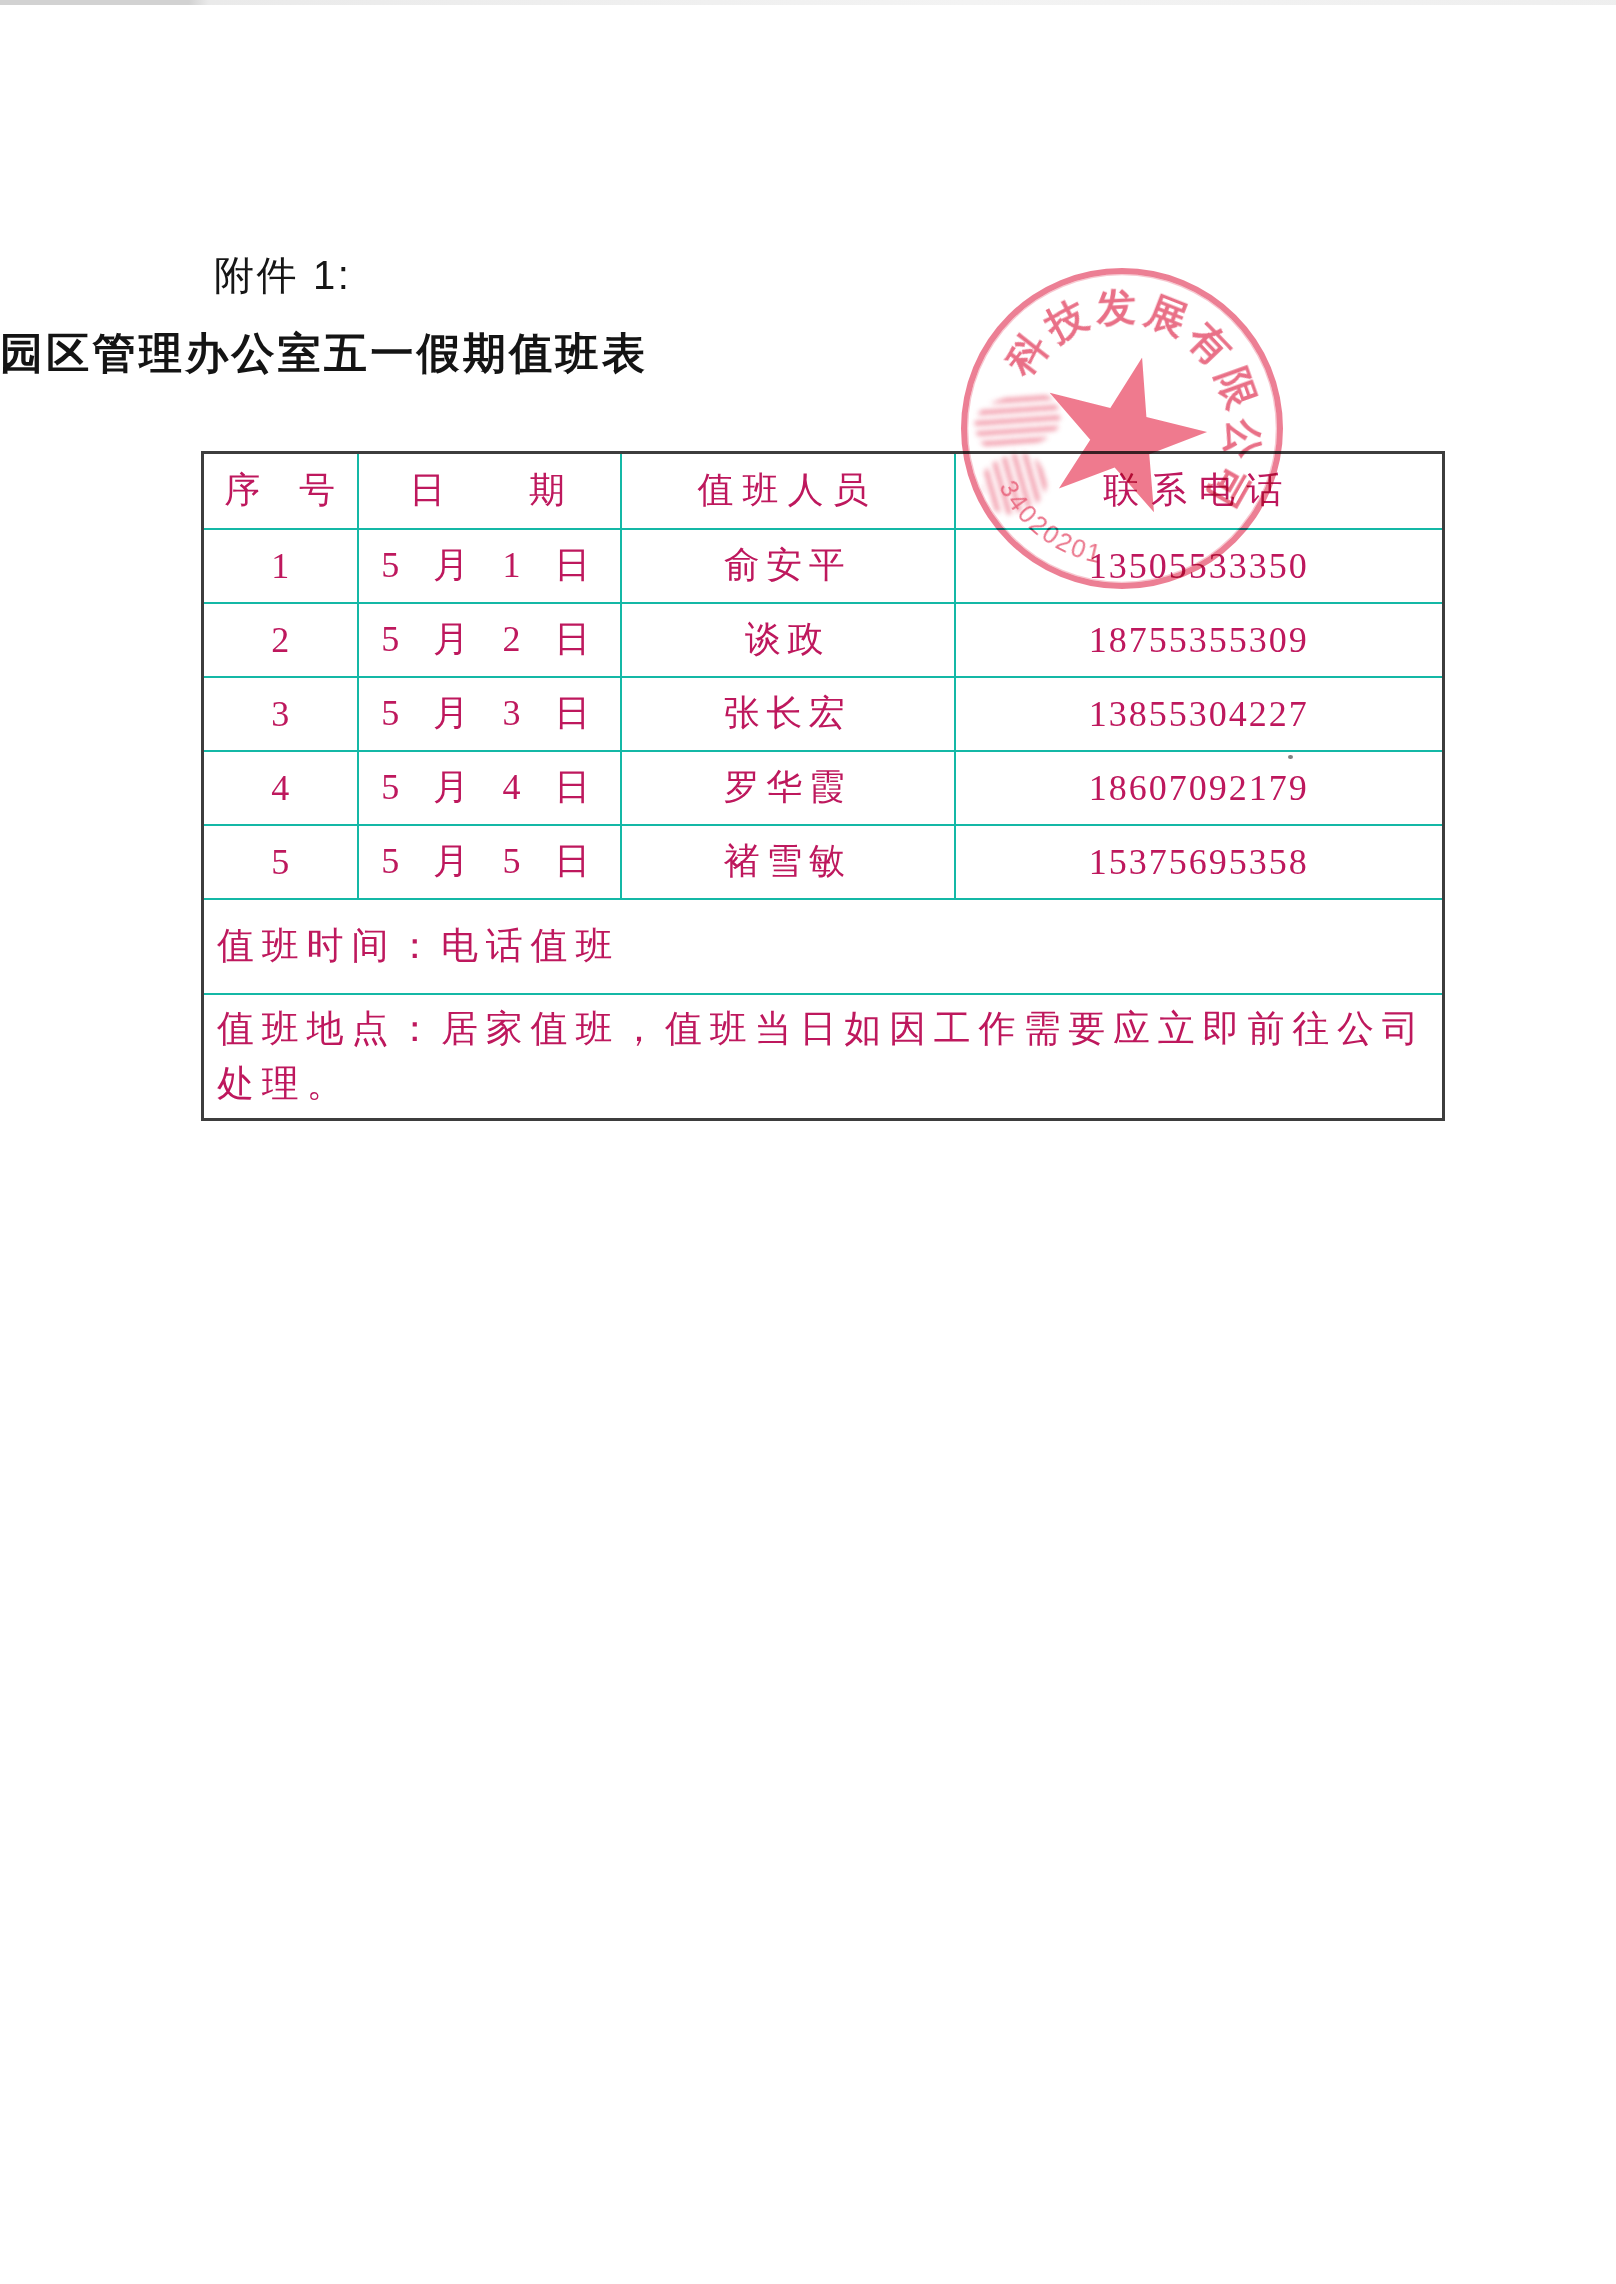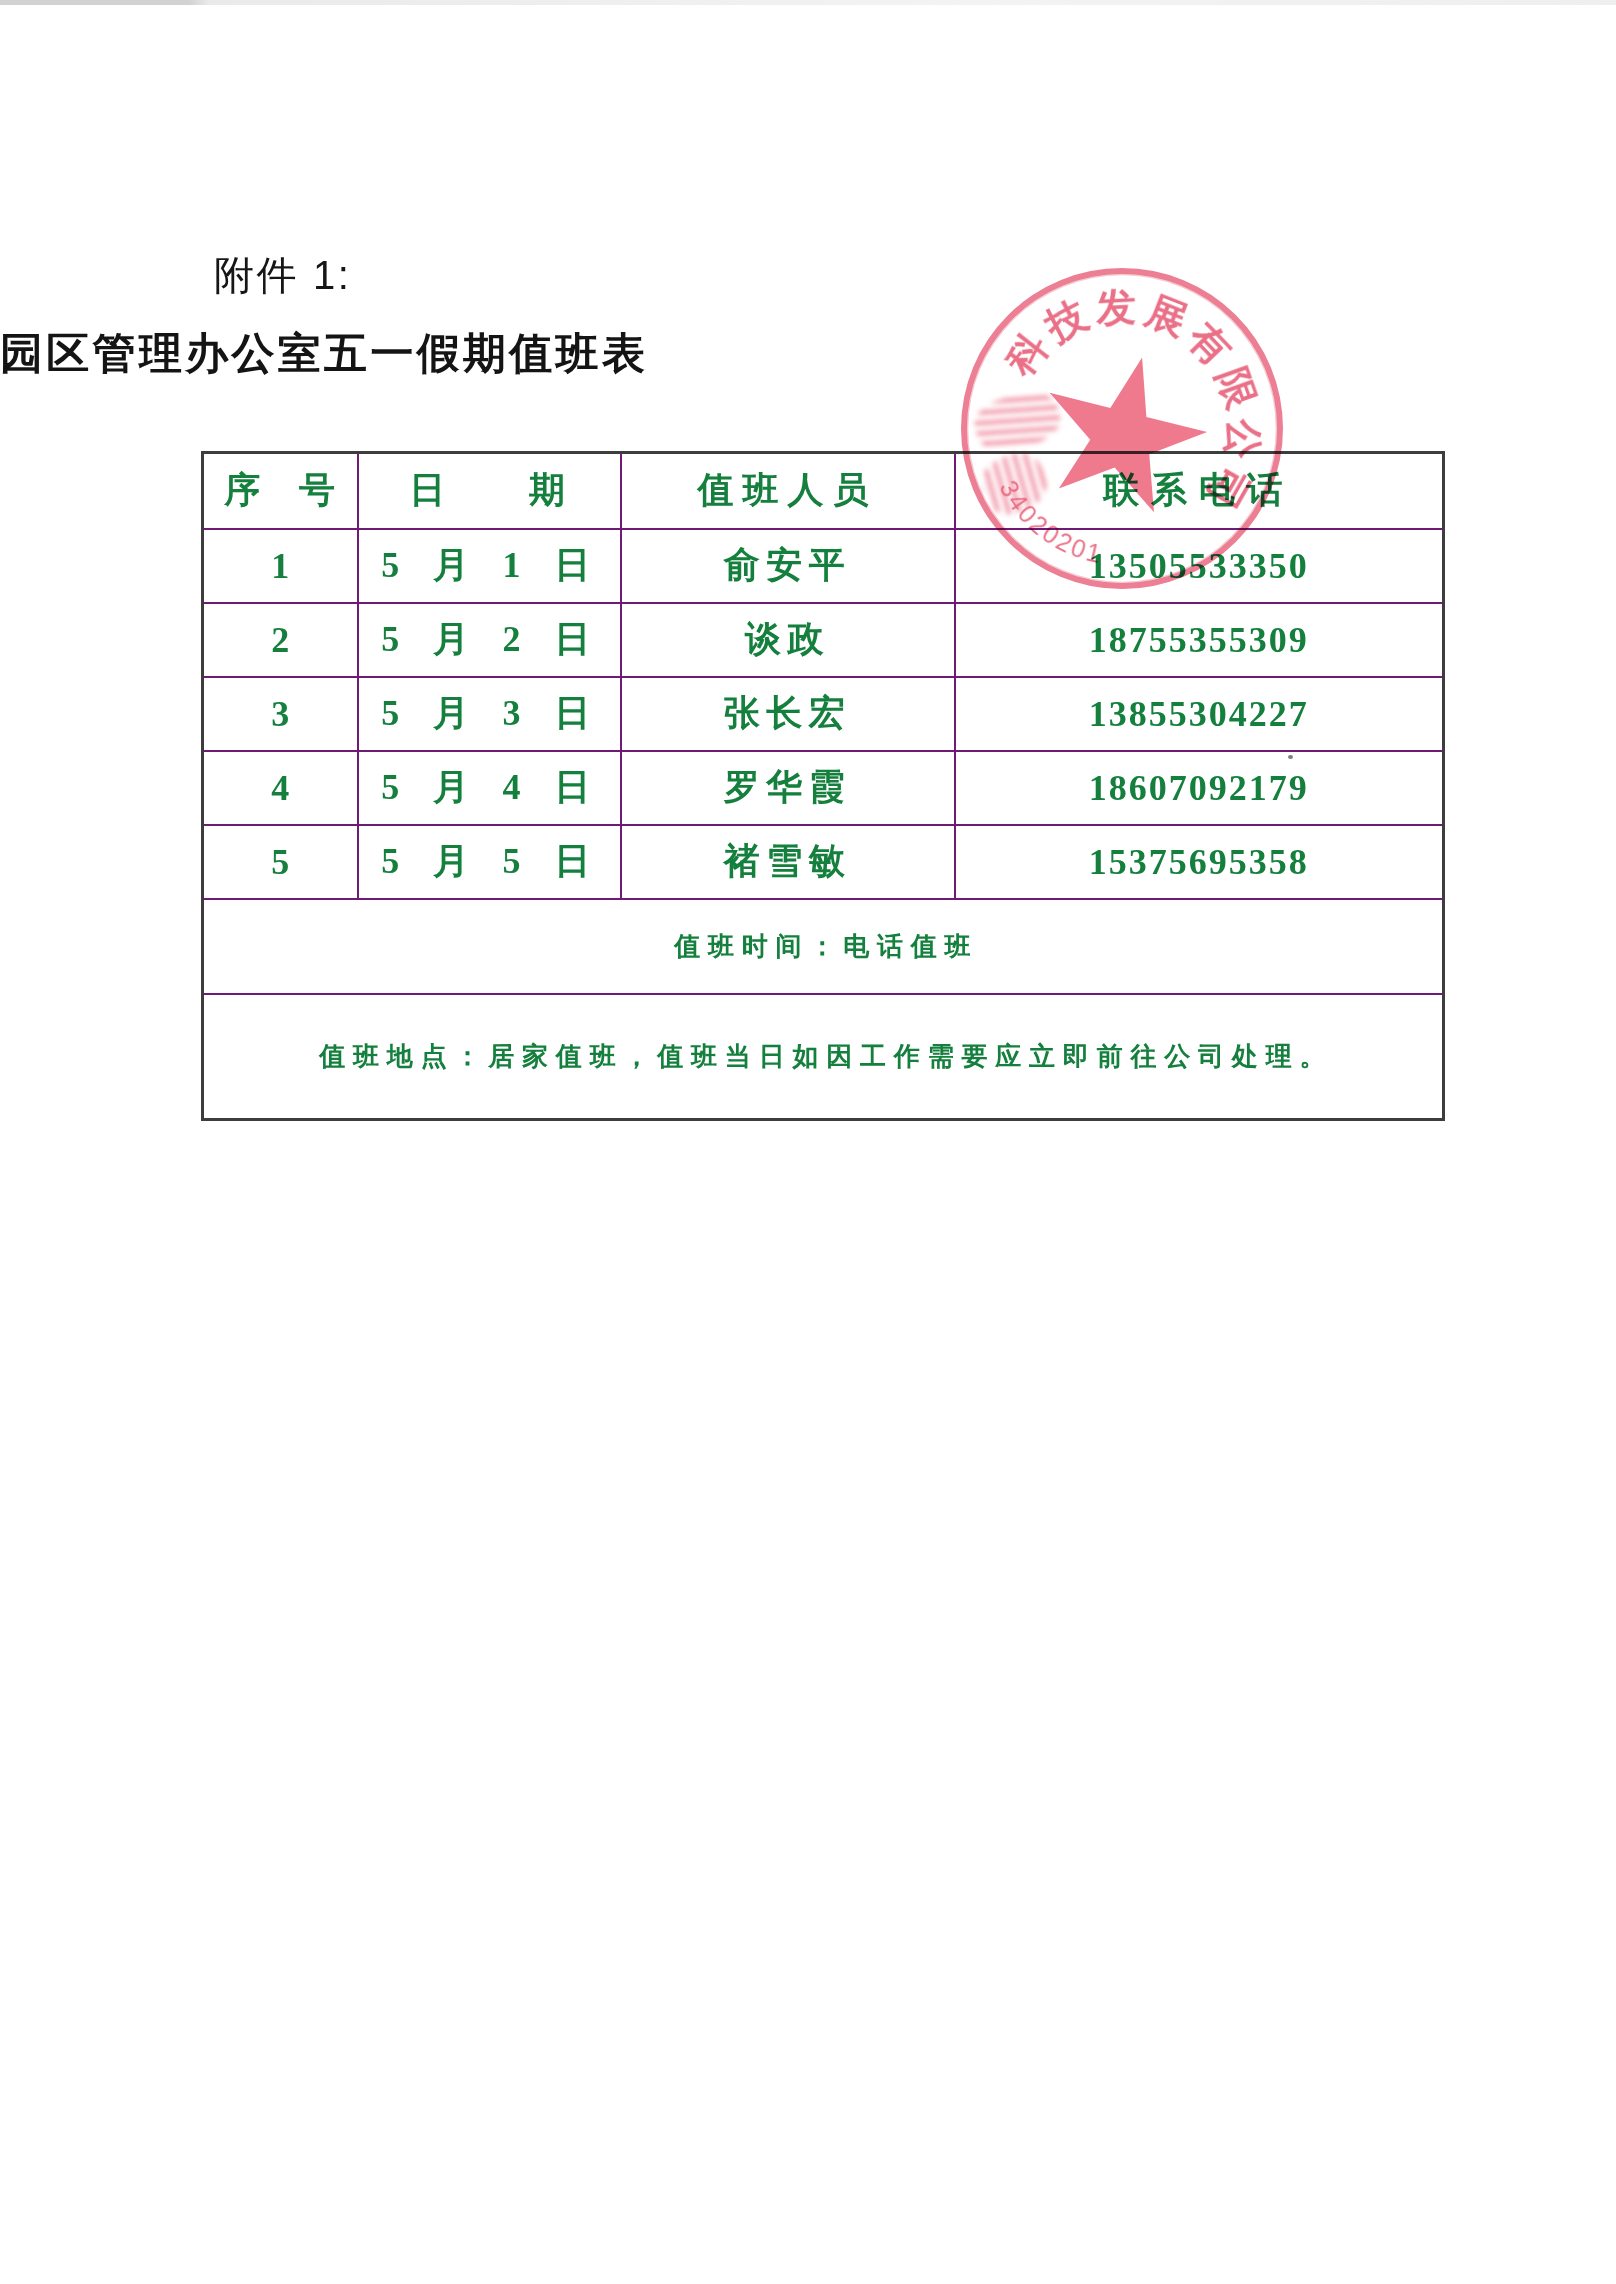--- a/index.html
+++ b/index.html
@@ -9,35 +9,35 @@
   .scan-edge{position:absolute;top:0;left:0;width:100%;height:4.6px;
         background:linear-gradient(to right,#c3c3c3 0 189px,#e3e3e3 209px,#efefef 60%,#e9e9e9);
         opacity:.75;}
   .attachment{position:absolute;left:214px;top:248px;font-size:40px;font-weight:400;
         letter-spacing:2.6px;font-family:"Liberation Sans","DejaVu Sans",sans-serif;color:#161616;}
   .doc-title{position:absolute;left:0;top:325px;width:100%;margin:0;text-align:left;
         font-size:43px;font-weight:700;letter-spacing:3.3px;
         font-family:Liberation Sans, sans-serif;color:#141414;}
   table.duty{position:absolute;left:201px;top:451px;width:1241px;table-layout:fixed;
         border-collapse:collapse;border:3.3px solid #3d3d3d;background:transparent;}
-  table.duty th,table.duty td{border:2px solid #701a75;text-align:center;vertical-align:middle;
-        font-weight:bold;font-size:36px;color:#15803d;padding:0;}
+  table.duty th,table.duty td{border:2px solid #14b8a6;text-align:center;vertical-align:middle;
+        font-weight:normal;font-size:36px;color:#be185d;padding:0;}
   thead tr{height:76px;}
   tbody.data tr{height:74px;}
   td.date{font-size:36px;letter-spacing:6.5px;word-spacing:11.7px;}
   td.person{font-size:38px;letter-spacing:6.5px;border-radius:9px;}
   td.phone{font-size:40px;letter-spacing:2px;margin-top:48px;}
   td.no{font-size:36px;}
   th.h-xuhao{letter-spacing:1.3px;}
   th.h-riqi{letter-spacing:3.9px;}
   th.h-renyuan{letter-spacing:9px;}
   th.h-dianhua{letter-spacing:11.7px;}
   tr.note1{height:95px;}
   tr.note2{height:126px;}
-  tbody.notes td{text-align:center;padding:3.9px 6.5px 3.9px 13px;font-size:26px;
+  tbody.notes td{text-align:left;padding:3.9px 6.5px 3.9px 13px;font-size:37px;
         letter-spacing:7.8px;line-height:1.5;word-break:break-all;}
   
   .stamp{position:absolute;left:961px;top:268px;width:322px;height:321px;
         mix-blend-mode:multiply;z-index:5;pointer-events:none;}
   .stamp-ring{position:absolute;inset:0;border-radius:50%;
         border:6.5px solid rgba(232,99,124,.82);
         box-shadow:inset 0 0 0 1.3px rgba(232,99,124,.35);
         filter:blur(0.5px);}
   .stamp-star{position:absolute;left:77px;top:87px;width:169px;height:162px;
         background:#ee6f85;opacity:.92;filter:blur(0.5px);transform:rotate(14deg);

